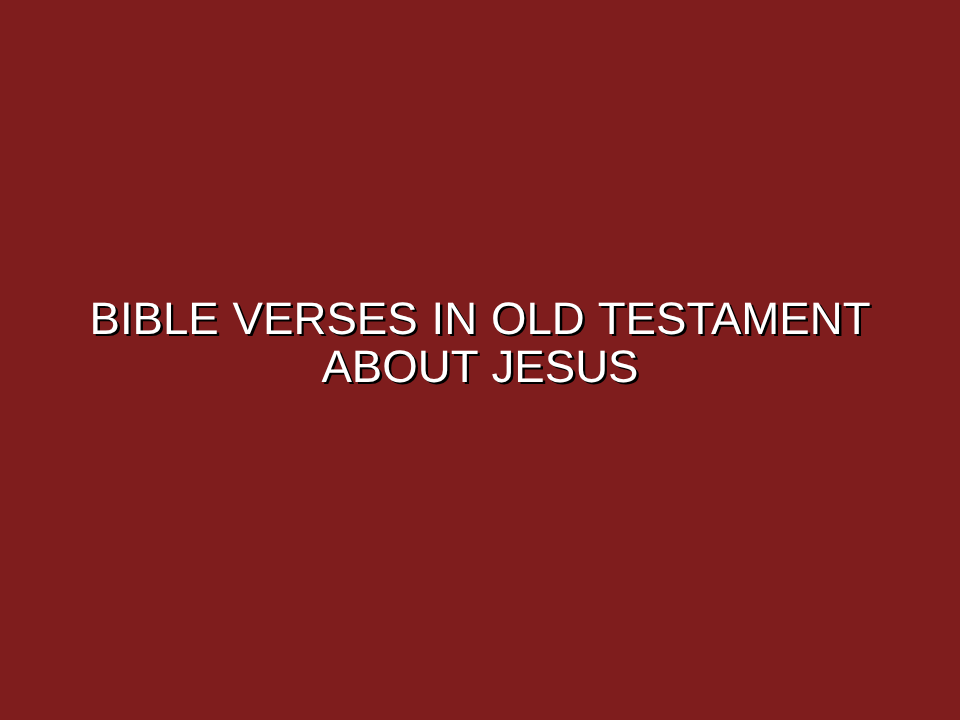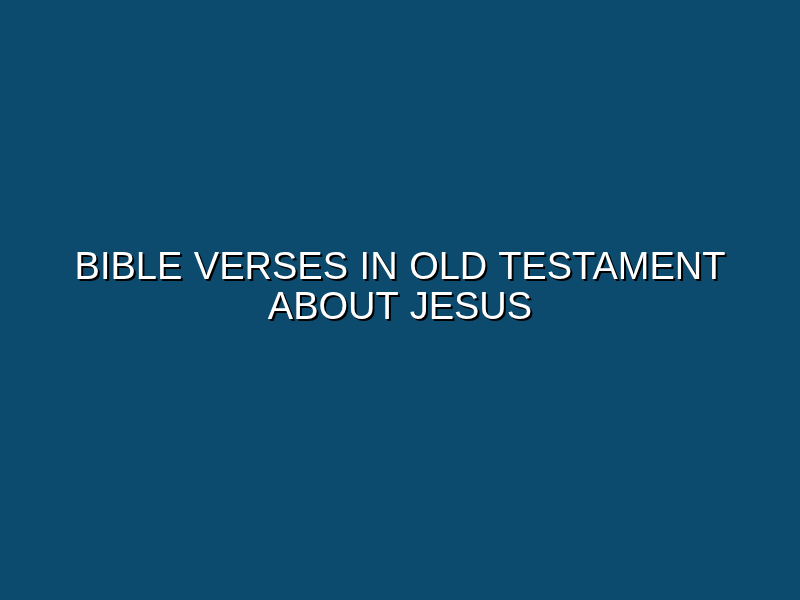--- a/index.html
+++ b/index.html
@@ -12,21 +12,21 @@
     width: 800px;
     height: 600px;
     overflow: hidden;
     font-family: "Liberation Sans", sans-serif;
   }
 
   #title-card {
     position: relative;
     width: 800px;
     height: 600px;
-    background-color: #0c4a6e;
+    background-color: #7f1d1d;
     display: flex;
     align-items: center;
     justify-content: center;
     box-sizing: border-box;
   }
 
   #headline-block {
     width: 720px;
     text-align: center;
     position: relative;

